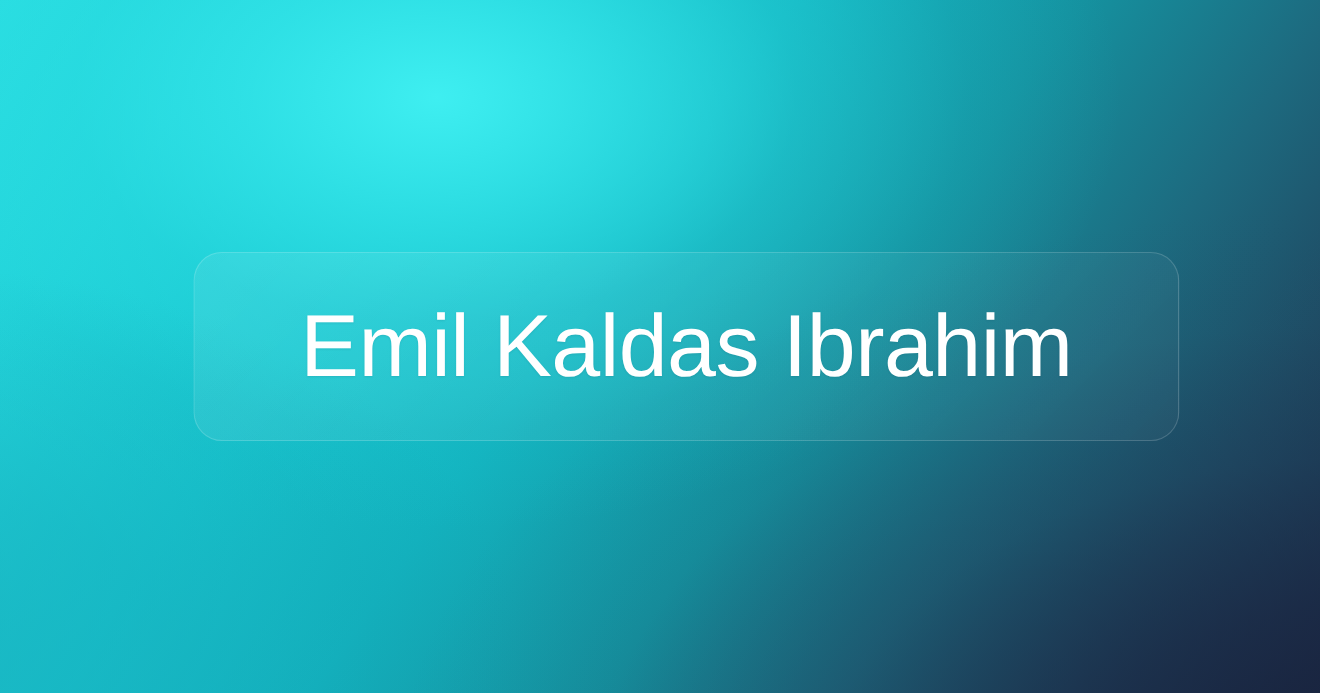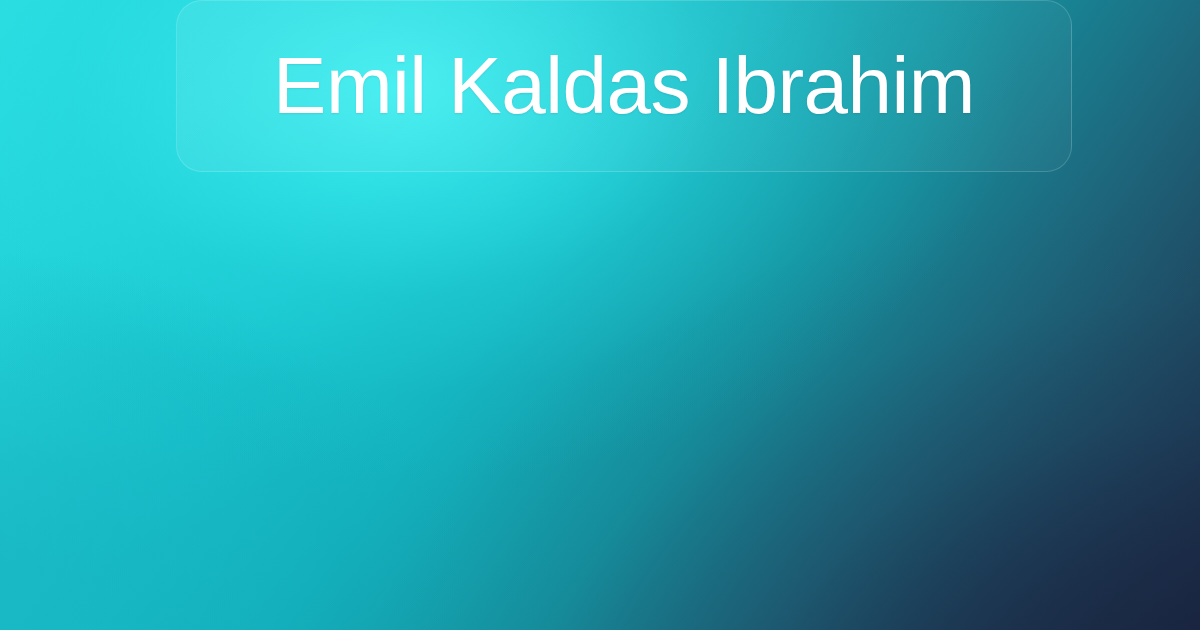--- a/index.html
+++ b/index.html
@@ -71,21 +71,21 @@
         rgba(22,168,184,0.42) 34%,
         rgba(20,150,168,0.14) 62%,
         rgba(20,140,160,0.0) 82%);
   }
 
   
   .card-wrap {
     position: absolute;
     inset: 0;
     display: flex;
-    align-items: flex-start;
+    align-items: center;
     justify-content: center;
     padding-left: 48px;
   }
   .name-card {
     box-sizing: border-box;
     width: 896px;
     height: 172px;
     border-radius: 26px;
     border: 1px solid rgba(255,255,255,0.165);
     background: linear-gradient(135deg,

